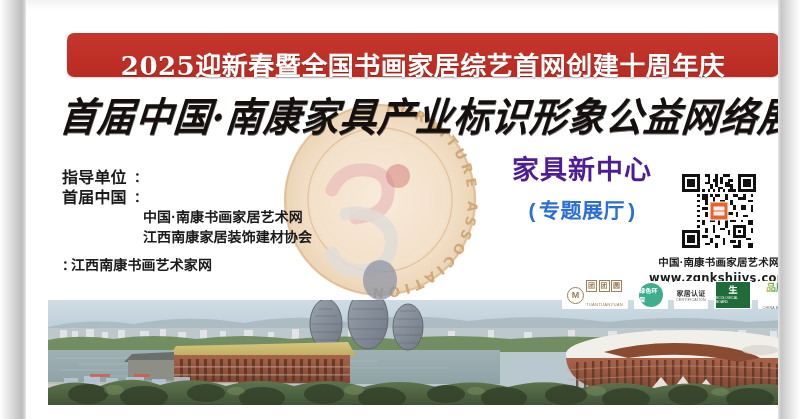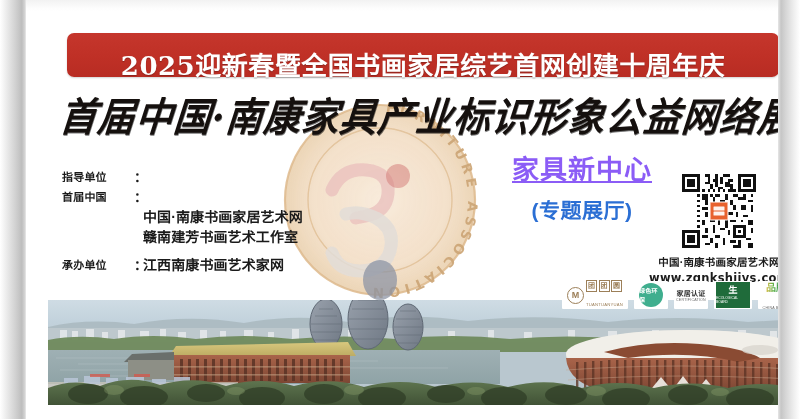--- a/index.html
+++ b/index.html
@@ -94,21 +94,21 @@
     display:flex;
     align-items:flex-start;
     margin-bottom:1px;
     line-height:19px;
   }
   .credit-row.gap{margin-top:9px;}
   .credit-label{
     width:72px;flex:0 0 72px;
     color:#1a1a1a;
     font-weight:700;
-    font-size:11px;
+    font-size:16px;
     letter-spacing:.2px;
     white-space:nowrap;
   }
   .credit-colon{
     flex:0 0 9px;width:9px;color:#1a1a1a;font-weight:700;font-size:13.5px;
   }
   .credit-value{
     color:#1a1a1a;
     font-weight:700;
     font-size:14px;
@@ -116,36 +116,35 @@
     white-space:nowrap;
   }
   .credit-indent{padding-left:81px;}
 
   
   .feature{
     position:absolute;left:470px;top:140px;width:180px;
     z-index:12;text-align:center;
   }
   .feature-main{
-    color:#8b5cf6;
+    color:#4c1d95;
     font-weight:700;
     font-size:27px;
     letter-spacing:1px;
     white-space:nowrap;
     font-family:"DejaVu Sans","Liberation Sans",sans-serif;
-    text-decoration:underline;
   }
   .feature-sub{
     margin-top:7px;
     color:#2b6fd4;
     font-weight:700;
     font-size:21px;
     letter-spacing:.5px;
     white-space:nowrap;
-    font-family:Liberation Sans, sans-serif;
+    font-family:Liberation Mono, monospace;
   }
 
   
   .qr-block{
     position:absolute;left:622px;top:166px;width:150px;
     z-index:12;text-align:center;
   }
   .qr-img{
     width:74px;height:74px;margin:0 auto;position:relative;
     background:#ffffff;
@@ -275,25 +274,24 @@
       </div>
 
       <div class="credit-row">
         <span class="credit-label">首届中国</span>
         <span class="credit-colon">：</span>
       </div>
       <div class="credit-row credit-indent">
         <span class="credit-value">中国·南康书画家居艺术网</span>
       </div>
       <div class="credit-row credit-indent">
-        <span class="credit-value">赣南建芳书画艺术工作室</span>
+        <span class="credit-value">江西南康家居装饰建材协会</span>
       </div>
 
       <div class="credit-row gap">
-        <span class="credit-label">承办单位</span>
         <span class="credit-colon">：</span>
         <span class="credit-value">江西南康书画艺术家网</span>
       </div>
     </div>
 
     <div class="feature">
       <div class="feature-main">家具新中心</div>
       <div class="feature-sub">(专题展厅)</div>
     </div>
 

